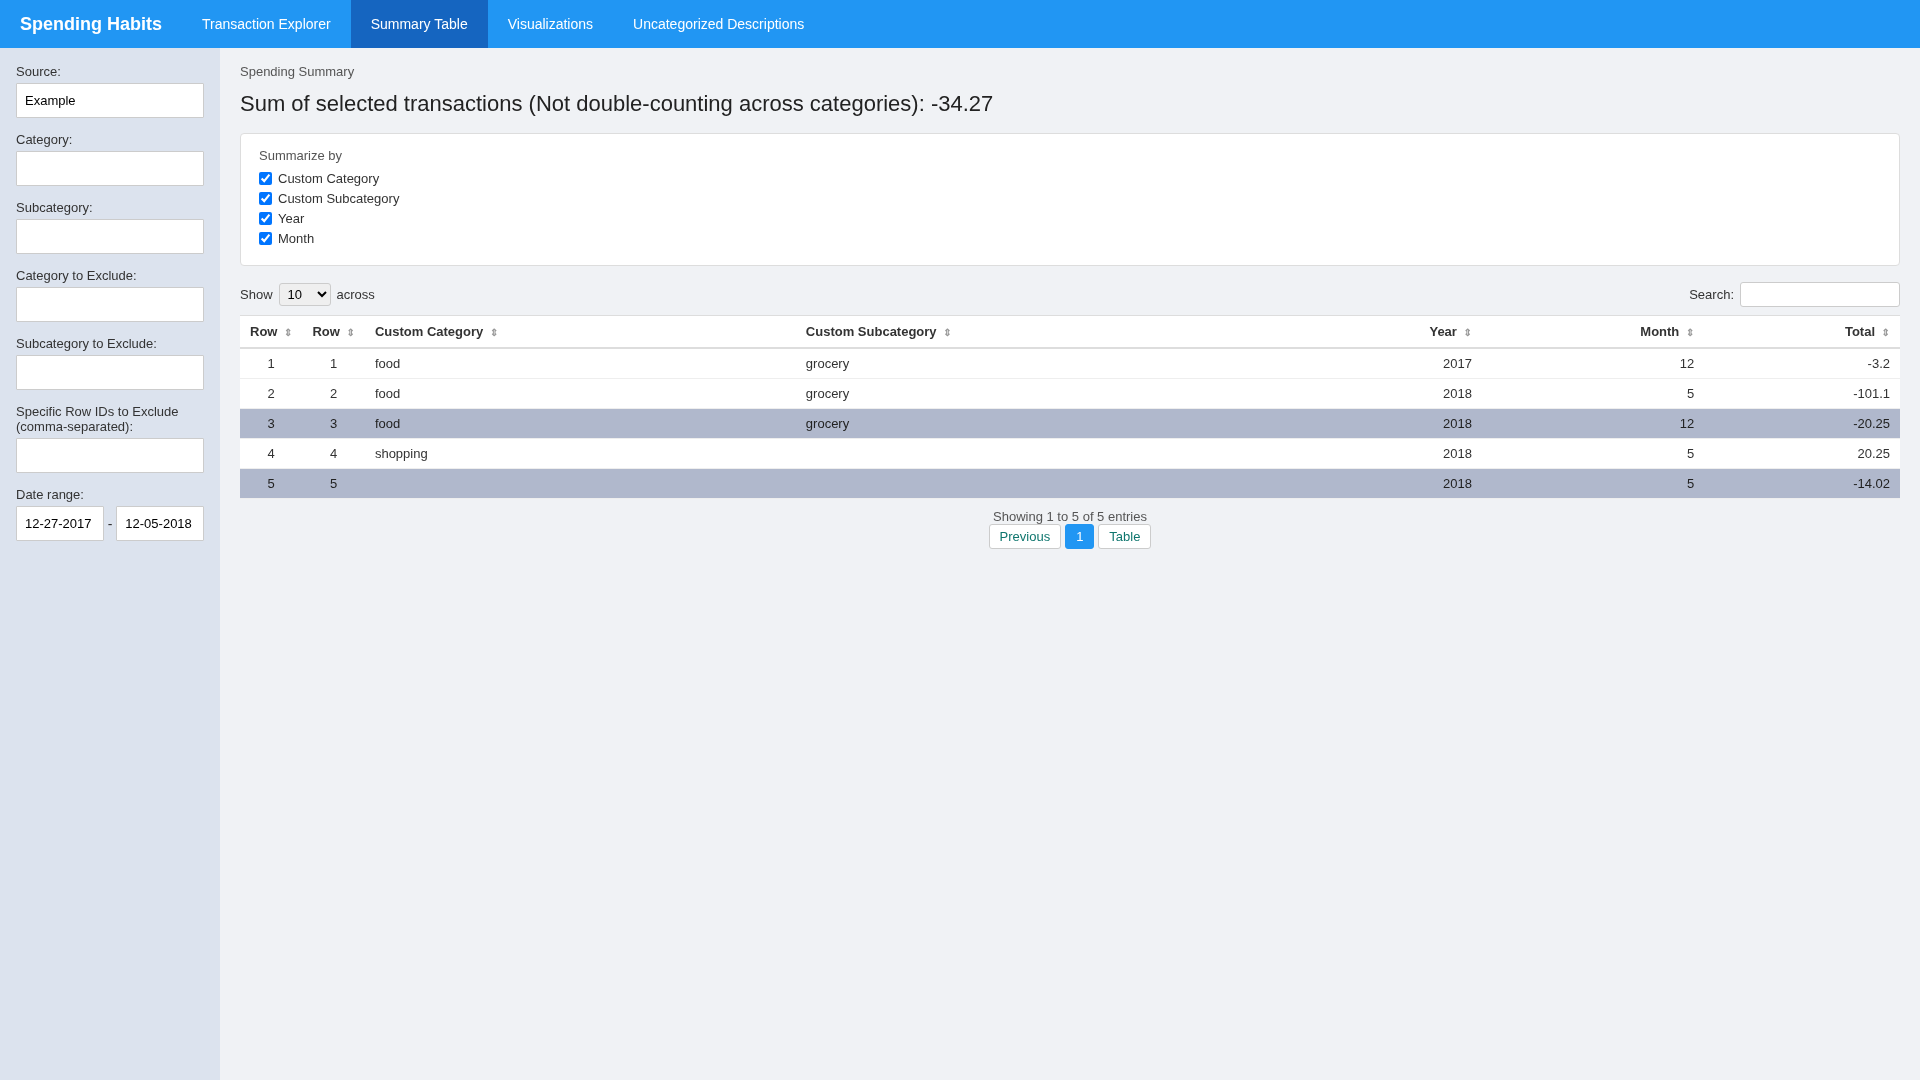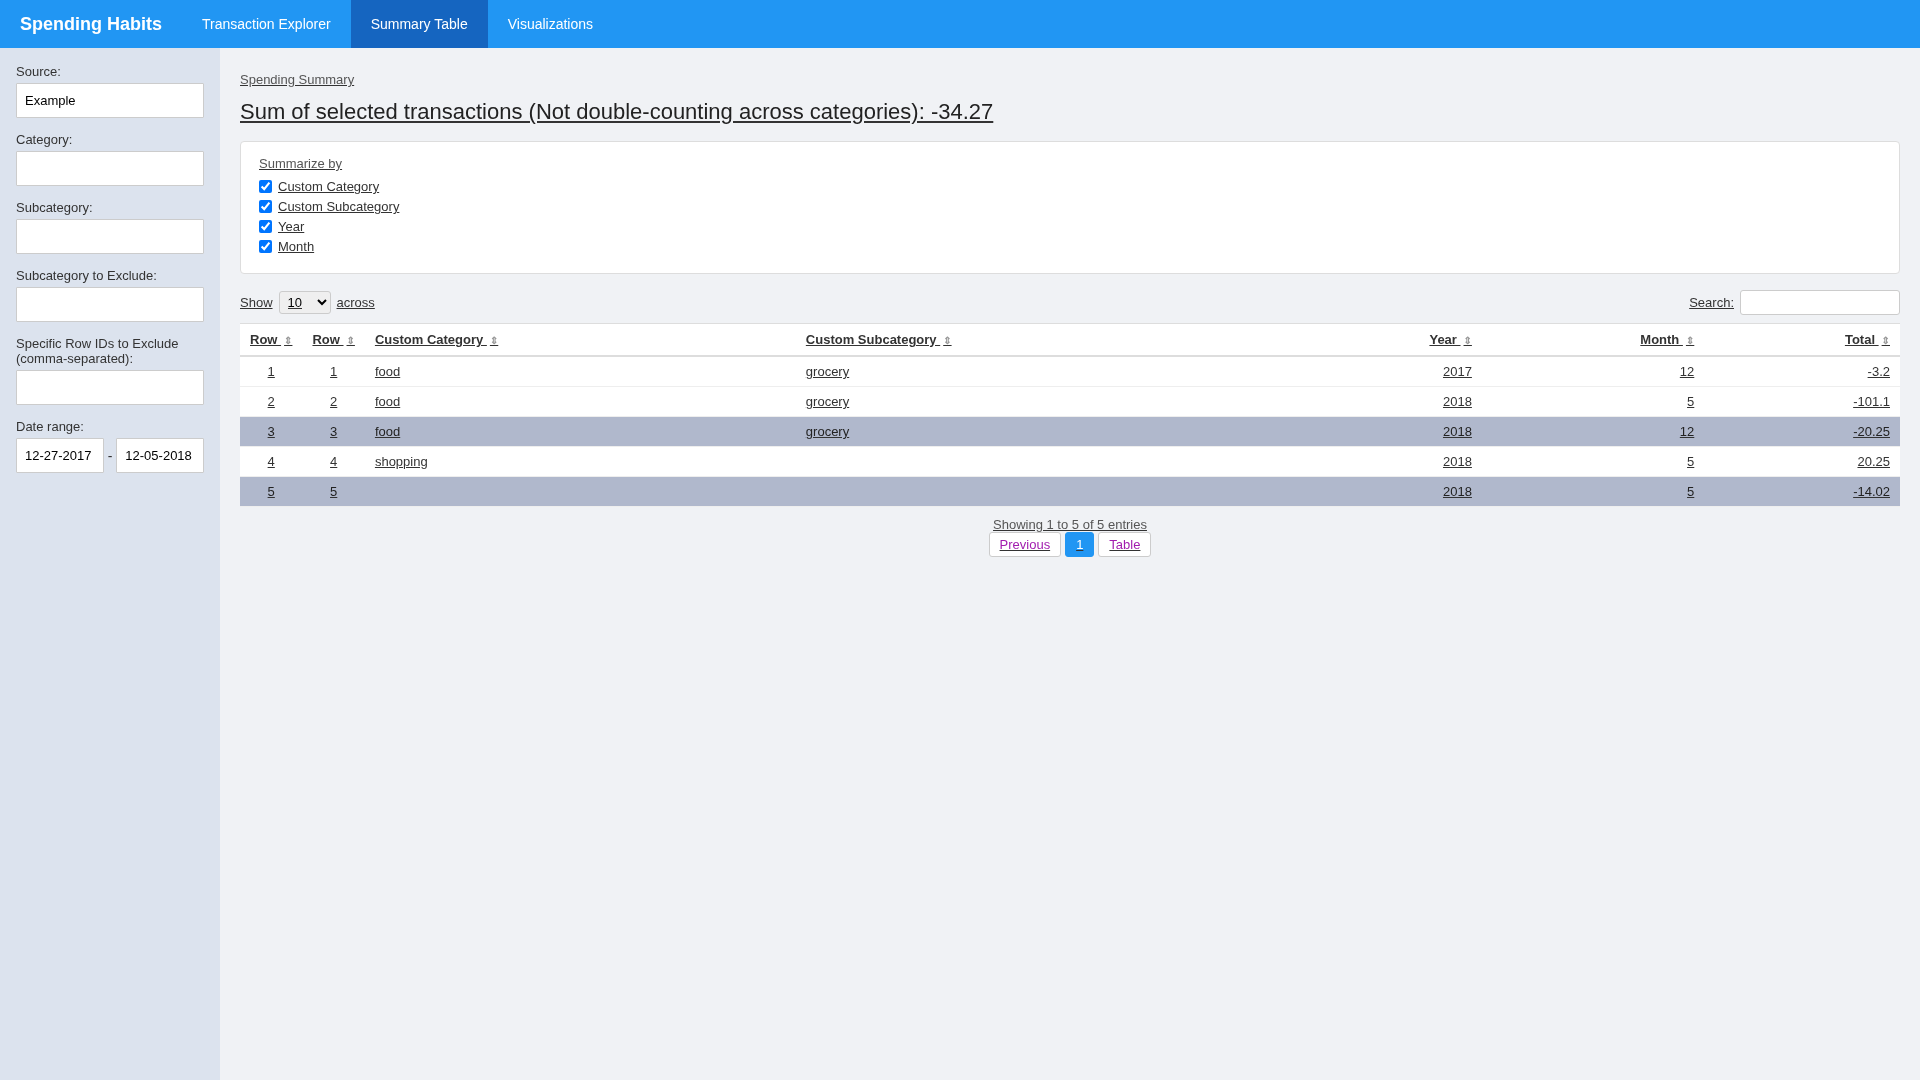--- a/index.html
+++ b/index.html
@@ -67,23 +67,22 @@
       padding: 5px 6px;
       border: 1px solid #ccc;
       border-radius: 3px;
       font-size: 12px;
       background: #fff;
     }
 
     
     #main {
       flex: 1;
-      padding: 24px 20px;
+      padding: 16px 20px;
       background: #f0f2f5;
-      text-decoration: underline;
     }
     .section-title {
       font-size: 13px;
       color: #555;
       margin-bottom: 12px;
     }
     .sum-heading {
       font-size: 22px;
       font-weight: normal;
       margin-bottom: 16px;
@@ -197,51 +196,56 @@
       align-items: center;
       gap: 4px;
     }
     .pagination-btns button {
       padding: 4px 10px;
       border: 1px solid #ccc;
       background: #fff;
       border-radius: 3px;
       font-size: 13px;
       cursor: pointer;
-      color: #a21caf;
+      color: #0f766e;
     }
     .pagination-btns button.active {
       background: #2196F3;
       color: #fff;
       border-color: #2196F3;
     }
   </style>
 </head>
 <body>
 
 <nav id="navbar">
   <div class="brand">Spending Habits</div>
   <a class="nav-tab">Transaction Explorer</a>
   <a class="nav-tab active">Summary Table</a>
   <a class="nav-tab">Visualizations</a>
+  <a class="nav-tab">Uncategorized Descriptions</a>
 </nav>
 
 <div id="app">
 
   <aside id="sidebar">
     <div class="sidebar-field">
       <label>Source:</label>
       <input type="text" value="Example" style="">
     </div>
     <div class="sidebar-field">
       <label>Category:</label>
       <input type="text" style="">
     </div>
     <div class="sidebar-field">
       <label>Subcategory:</label>
+      <input type="text" style="">
+    </div>
+    <div class="sidebar-field">
+      <label>Category to Exclude:</label>
       <input type="text" style="">
     </div>
     <div class="sidebar-field">
       <label>Subcategory to Exclude:</label>
       <input type="text" style="">
     </div>
     <div class="sidebar-field">
       <label>Specific Row IDs to Exclude (comma-separated):</label>
       <input type="text" style="">
     </div>

